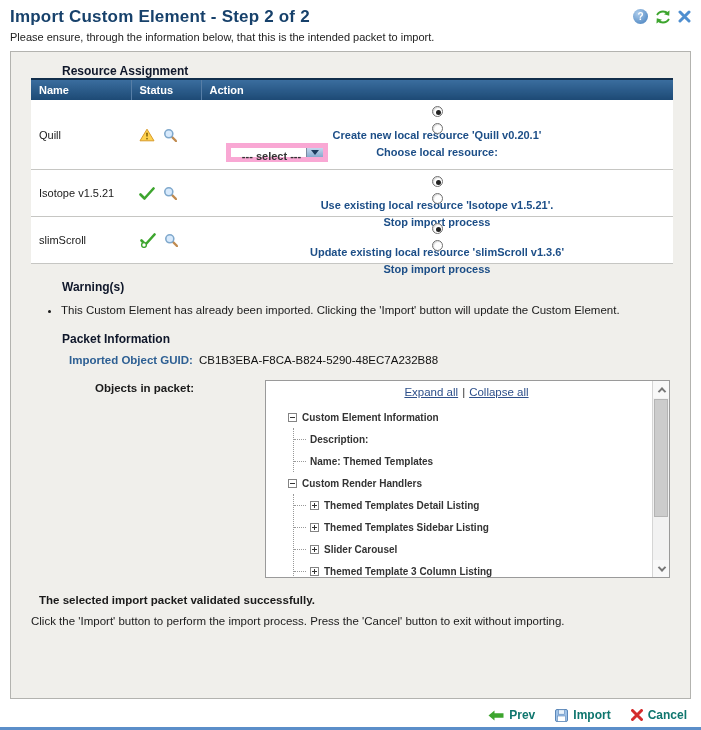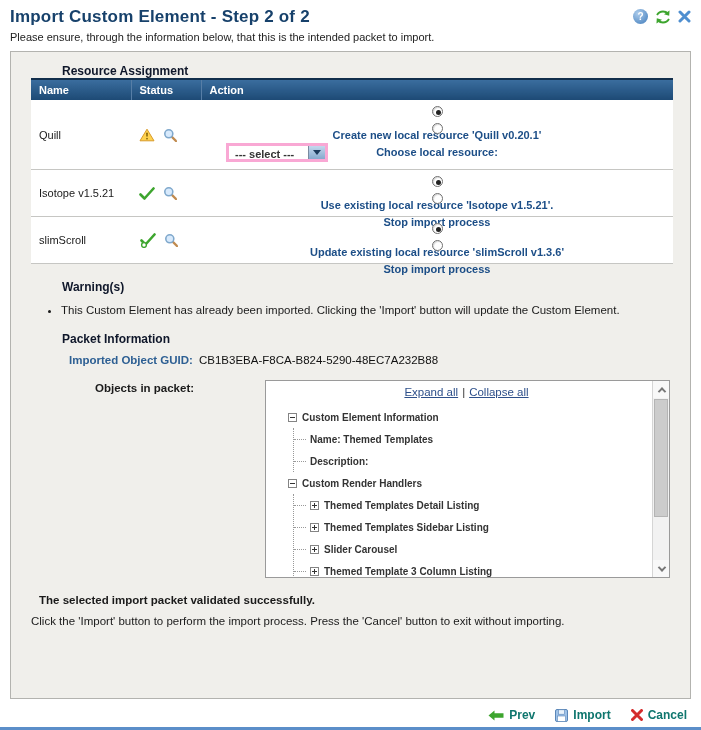--- a/index.html
+++ b/index.html
@@ -42,21 +42,21 @@
 
   .opt { display:flex; align-items:center; gap:12px; height:17px; cursor:pointer;flex-direction:column; }
   .radio { width:11px; height:11px; border:1px solid #707070; border-radius:50%;
            background:#fff; position:relative; flex:none;
            box-shadow:inset 1px 1px 1px rgba(0,0,0,.15); }
   .radio.selected::after { content:''; position:absolute; left:3px; top:3px;
            width:5px; height:5px; border-radius:50%; background:#222; }
   .opt-label { font-weight:bold; color:#1c4e87; font-size:11px; }
 
   .select-box { display:flex; width:102px; height:19px; margin:3px 0 1px 17px;
-                border:3px solid #f9a8d4; background:#fff; cursor:pointer; }
+                border:5px solid #f9a8d4; background:#fff; cursor:pointer;text-align:center; }
   .select-value { flex:1; font-size:11px; font-weight:bold; color:#333;
                   line-height:17px; padding-left:6px; }
   .select-arrow { width:17px; background:linear-gradient(#c4d8ee,#86a9cd);
                   border-left:1px solid #7a8aa0; display:flex; align-items:center; justify-content:center; }
   .select-arrow::after { content:''; width:0; height:0;
                   border-left:4px solid transparent; border-right:4px solid transparent;
                   border-top:5px solid #1d3a5c; }
 
   
   .warn-list { margin:9px 0 14px 30px; }
@@ -249,24 +249,24 @@
           <div class="tree-links">
             <a>Expand all</a><span class="sep">|</span><a>Collapse all</a>
           </div>
           <div class="tree">
             <div class="tnode">
               <span class="tbox"></span>
               <span class="tlabel">Custom Element Information</span>
             </div>
             <div class="tchildren">
               <div class="tnode">
+                <span class="tlabel">Description:</span>
+              </div>
+              <div class="tnode">
                 <span class="tlabel">Name: Themed Templates</span>
-              </div>
-              <div class="tnode">
-                <span class="tlabel">Description:</span>
               </div>
             </div>
             <div class="tnode">
               <span class="tbox"></span>
               <span class="tlabel">Custom Render Handlers</span>
             </div>
             <div class="tchildren">
               <div class="tnode">
                 <span class="tbox plus"></span>
                 <span class="tlabel">Themed Templates Detail Listing</span>

